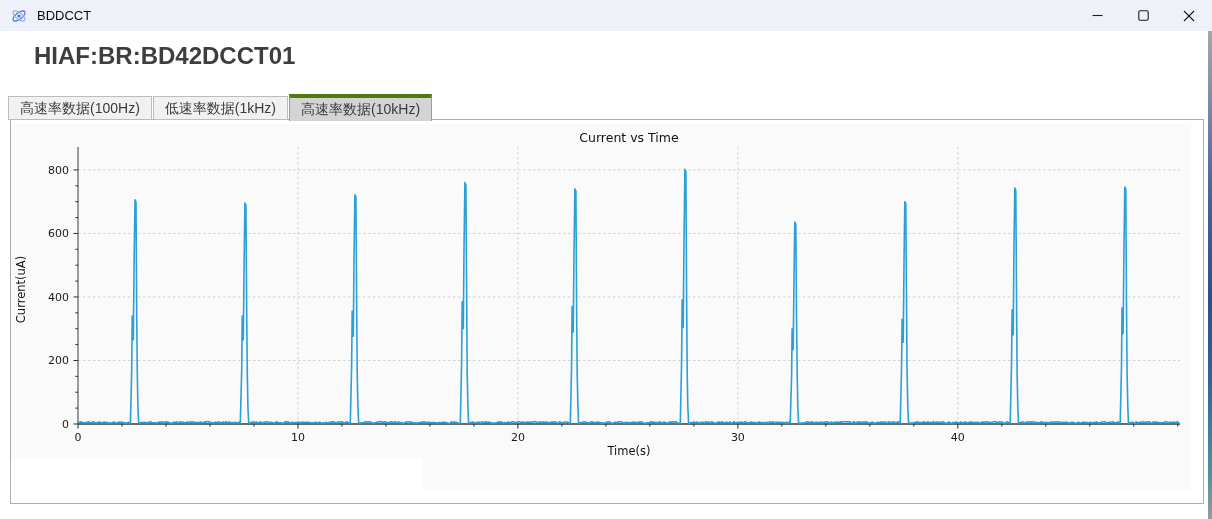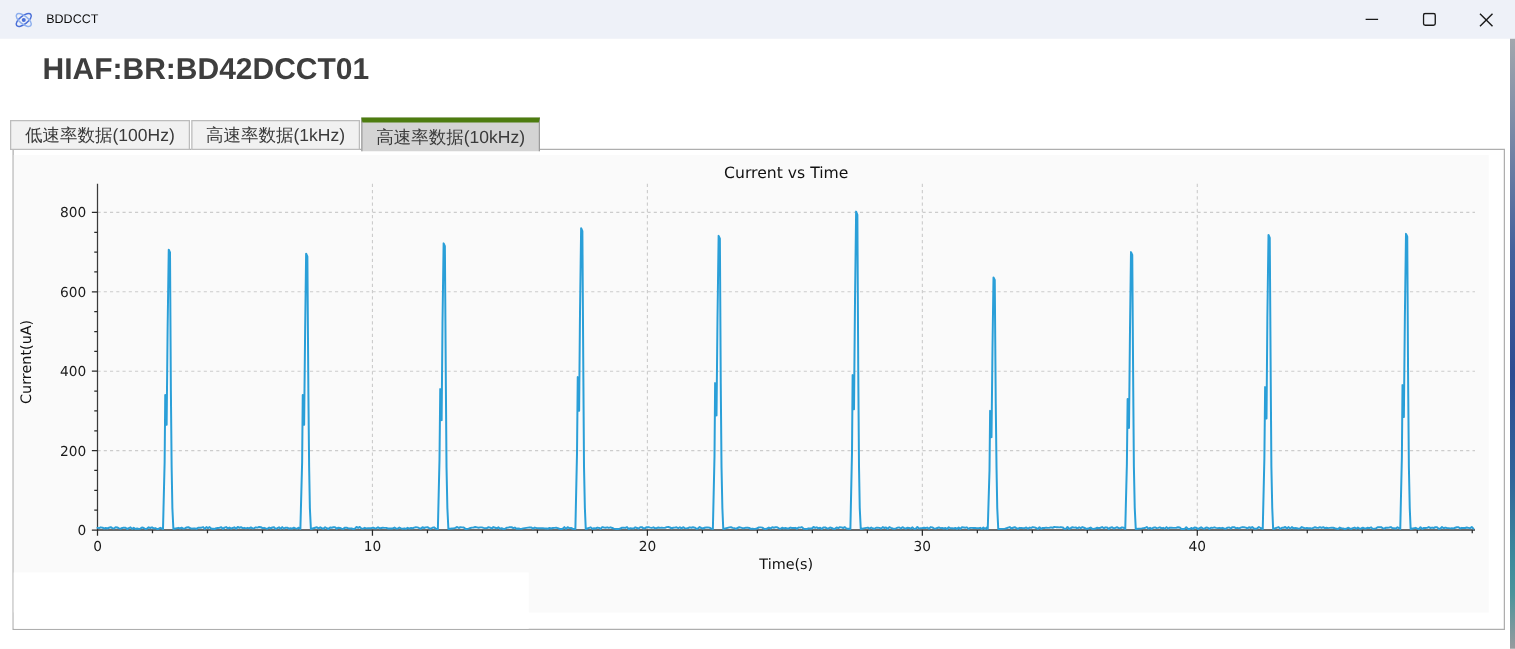--- a/index.html
+++ b/index.html
@@ -2,21 +2,21 @@
 <html><head>
 <meta charset="utf-8">
 <style>
   html,body{margin:0;padding:0;}
   body{width:1212px;height:519px;overflow:hidden;background:#ffffff;
        font-family:"Liberation Sans",sans-serif;position:relative;}
   
   .titlebar{position:absolute;left:0;top:0;width:1212px;height:31px;
             background:#eef1f8;display:flex;align-items:center;}
   .titlebar .appicon{width:18px;height:18px;margin-left:10px;flex:0 0 auto;}
-  .titlebar .title{font-size:10px;color:#0b0b0b;margin-left:9px;}
+  .titlebar .title{font-size:13px;color:#0b0b0b;margin-left:9px;}
   .win-controls{margin-left:auto;display:flex;height:31px;}
   .win-btn{width:46px;height:31px;display:flex;align-items:center;justify-content:center;
            background:transparent;border:none;cursor:pointer;}
   
   .page-title{position:absolute;left:34px;top:42px;margin:0;font-size:24px;
               font-weight:bold;color:#3e3e3e;}
   
   .tabs{position:absolute;left:8px;top:94px;height:26px;display:flex;
         align-items:flex-end;z-index:3;}
   .tab{height:22px;line-height:22px;padding:0 11px;background:#f1f1f1;
@@ -64,22 +64,22 @@
         <line x1="1" y1="1" x2="11" y2="11" stroke="#1a1a1a" stroke-width="1.1"></line>
         <line x1="11" y1="1" x2="1" y2="11" stroke="#1a1a1a" stroke-width="1.1"></line>
       </svg>
     </button>
   </div>
 </div>
 
 <h1 class="page-title">HIAF:BR:BD42DCCT01</h1>
 
 <div class="tabs">
-  <div class="tab">低速率数据(100Hz)</div>
-  <div class="tab">高速率数据(1kHz)</div>
+  <div class="tab">高速率数据(100Hz)</div>
+  <div class="tab">低速率数据(1kHz)</div>
   <div class="tab tab--active">高速率数据(10kHz)</div>
 </div>
 
 <div class="pane">
   <div class="figure-canvas">
     <svg id="chart" width="1180" height="366" viewBox="0 0 1180 366">
         <g stroke="#cccccc" stroke-width="0.9" stroke-dasharray="2.5 2.5">
           <line x1="67" y1="236.48170011806374" x2="1169" y2="236.48170011806374"></line>
           <line x1="67" y1="172.96340023612748" x2="1169" y2="172.96340023612748"></line>
           <line x1="67" y1="109.44510035419125" x2="1169" y2="109.44510035419125"></line>

